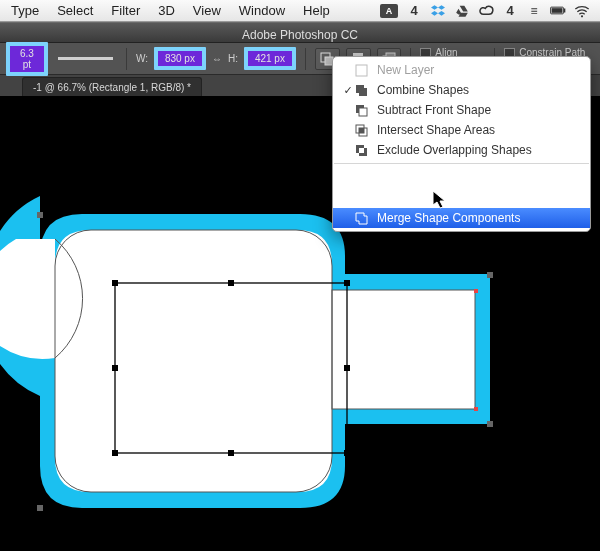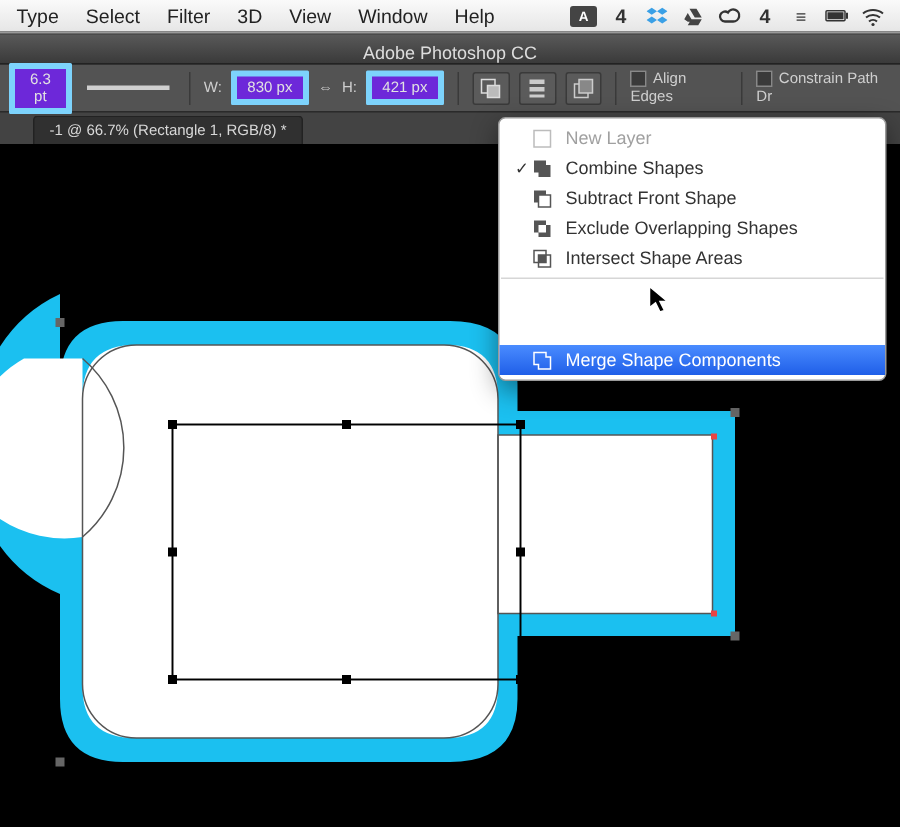--- a/index.html
+++ b/index.html
@@ -31,21 +31,21 @@
 
   
   .tabstrip { height:22px; background:#434343; display:flex; align-items:flex-end; padding-left:22px; border-bottom:1px solid #222;}
   .doc-tab { background:#303030; color:#d8d8d8; font-size:10px; padding:4px 10px 3px; border-top-left-radius:3px; border-top-right-radius:3px; border:1px solid #222; border-bottom:none; }
 
   
   .stage { position:absolute; top:96px; left:0; right:0; bottom:0; background:#000; }
   .canvas { position:absolute; inset:0; }
 
   
-  .dropdown { position:absolute; top:78px; left:332px; width:259px; background:#fff;
+  .dropdown { position:absolute; top:56px; left:332px; width:259px; background:#fff;
               border:1px solid #9a9a9a; border-radius:5px; box-shadow:0 6px 18px rgba(0,0,0,.45); padding:3px 0; z-index:50; }
   .dd-item { height:20px; display:flex; align-items:center; padding:0 10px 0 8px; color:#333; font-size:12px; position:relative; }
   .dd-item.disabled { color:#a0a0a0; }
   .dd-check { width:14px; text-align:center; font-size:11px; color:#333; }
   .dd-item .dd-icon { width:16px; display:inline-flex; margin-right:6px; }
   .dd-sep { height:1px; background:#d6d6d6; margin:3px 1px; }
   .dd-item.hl { background:linear-gradient(#4a8cff,#1f5fe8); color:#fff;margin-top:44px; }
   .dd-item.hl .dd-check, .dd-item.hl svg { color:#fff; }
   .cursor-ptr { position:absolute; top:190px; left:432px; z-index:60; }
 
@@ -240,38 +240,38 @@
           <rect x="1" y="1" width="8" height="8" fill="#555"></rect>
           <rect x="4" y="4" width="8" height="8" fill="#fff" stroke="#555"></rect>
         </svg>
       </span>
     <span>Subtract Front Shape</span>
   </div>
   <div class="dd-item">
     <span class="dd-check"></span>
     <span class="dd-icon">
         <svg width="13" height="13" viewBox="0 0 13 13">
+          <rect x="1" y="1" width="8" height="8" fill="none" stroke="#555"></rect>
+          <rect x="4" y="4" width="8" height="8" fill="none" stroke="#555"></rect>
+          <rect x="4" y="4" width="5" height="5" fill="#555"></rect>
+        </svg>
+      </span>
+    <span>Intersect Shape Areas</span>
+  </div>
+  <div class="dd-item">
+    <span class="dd-check"></span>
+    <span class="dd-icon">
+        <svg width="13" height="13" viewBox="0 0 13 13">
           <rect x="1" y="1" width="8" height="8" fill="#555"></rect>
           <rect x="4" y="4" width="8" height="8" fill="#555"></rect>
           <rect x="4" y="4" width="5" height="5" fill="#fff"></rect>
         </svg>
       </span>
     <span>Exclude Overlapping Shapes</span>
   </div>
-  <div class="dd-item">
-    <span class="dd-check"></span>
-    <span class="dd-icon">
-        <svg width="13" height="13" viewBox="0 0 13 13">
-          <rect x="1" y="1" width="8" height="8" fill="none" stroke="#555"></rect>
-          <rect x="4" y="4" width="8" height="8" fill="none" stroke="#555"></rect>
-          <rect x="4" y="4" width="5" height="5" fill="#555"></rect>
-        </svg>
-      </span>
-    <span>Intersect Shape Areas</span>
-  </div>
   <div class="dd-sep"></div>
   <div class="dd-item hl">
     <span class="dd-check"></span>
     <span class="dd-icon">
         <svg width="13" height="13" viewBox="0 0 13 13">
           <path d="M1 1h8v3h3v8H4V9H1z" fill="none" stroke="#fff"></path>
         </svg>
       </span>
     <span>Merge Shape Components</span>
   </div>

